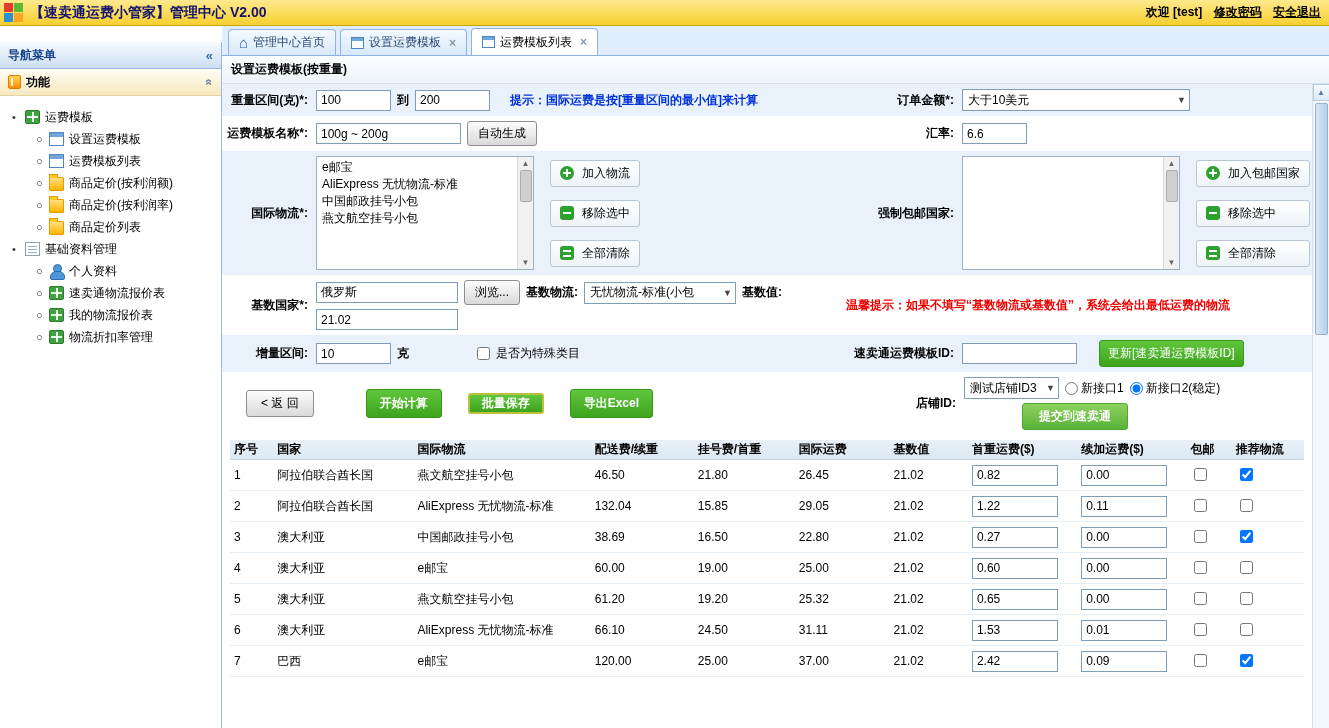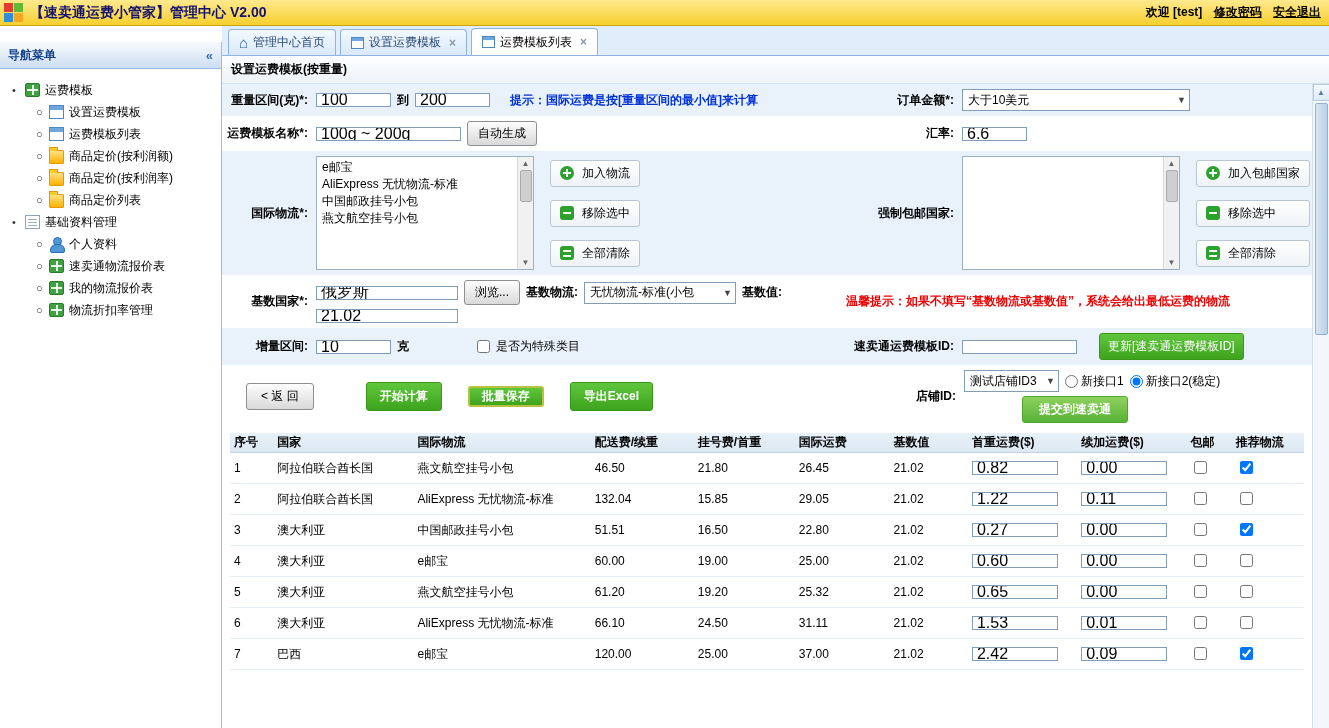--- a/index.html
+++ b/index.html
@@ -68,21 +68,21 @@
 
   .scrollwrap { flex:1; min-height:0; overflow:hidden; margin-right:17px; }
 
   
   .frow { display:grid; grid-template-columns:92px 532px 114px 1fr; align-items:center; padding:5px 0; }
   .bg-blue { background:#e9f2fb; }
   .flabel { text-align:right; font-weight:bold; padding-right:6px; line-height:1.35; }
   .fcontent { display:flex; align-items:center; gap:6px; flex-wrap:wrap; padding-left:2px; }
   .fcontent.col { flex-direction:column; align-items:flex-start; gap:4px; }
   .line { display:flex; align-items:center; gap:6px; }
-  .txt { height:14px; border:1px solid #7f9db9; padding:1px 4px; font-size:16px; font-family:inherit; background:#fff; }
+  .txt { height:21px; border:1px solid #7f9db9; padding:1px 4px; font-size:12px; font-family:inherit; background:#fff; }
   .w65{width:65px;} .w75{width:75px;} .w115{width:115px;} .w140{width:142px;} .w145{width:145px;}
   .hint-blue { color:#0031d9; font-weight:bold; margin-left:14px; }
   .warm-hint { grid-column:3 / 5; color:#ee0000; font-weight:bold; padding-right:10px; }
   .inline-label { font-weight:bold; }
   .sel { height:22px; border:1px solid #7f9db9; background:#fff; display:inline-flex; align-items:center;
          justify-content:space-between; padding:0 3px 0 5px; cursor:pointer; }
   .sel .arrow { color:#444; font-size:9px; margin-left:6px; }
   .w225{width:228px;} .w150{width:152px;} .w95{width:95px;}
 
   .gray-btn { background:linear-gradient(#fdfdfd,#d9d9d9); border:1px solid #8e8e8e; border-radius:3px;
@@ -152,20 +152,25 @@
       <a>安全退出</a>
     </span>
   </header>
 
   <div class="body-row">
 
     <aside class="sidebar">
       <div class="side-header">
         <span>导航菜单</span>
         <span class="side-collapse">«</span>
+      </div>
+      <div class="panel-header">
+        <span class="notebook-icon"></span>
+        <span>功能</span>
+        <span class="panel-collapse">«</span>
       </div>
       <div class="tree">
           <div class="tree-item lv0">
             <span class="bullet">•</span>
             <span class="nicon module-green-icon"></span>
             <span>运费模板</span>
           </div>
           <div class="tree-item lv1">
             <span class="bullet">○</span>
             <span class="nicon template-icon"></span>
@@ -448,21 +453,21 @@
                   <td>21.02</td>
                   <td><input class="txt fee" value="1.22" style=""></td>
                   <td><input class="txt fee" value="0.11" style=""></td>
                   <td class="cb"><input type="checkbox" style=""></td>
                   <td class="cb"><input type="checkbox" style=""></td>
                 </tr>
                 <tr>
                   <td>3</td>
                   <td>澳大利亚</td>
                   <td>中国邮政挂号小包</td>
-                  <td>51.51</td>
+                  <td>38.69</td>
                   <td>16.50</td>
                   <td>22.80</td>
                   <td>21.02</td>
                   <td><input class="txt fee" value="0.27" style=""></td>
                   <td><input class="txt fee" value="0.00" style=""></td>
                   <td class="cb"><input type="checkbox" style=""></td>
                   <td class="cb"><input type="checkbox" checked="" style=""></td>
                 </tr>
                 <tr>
                   <td>4</td>

